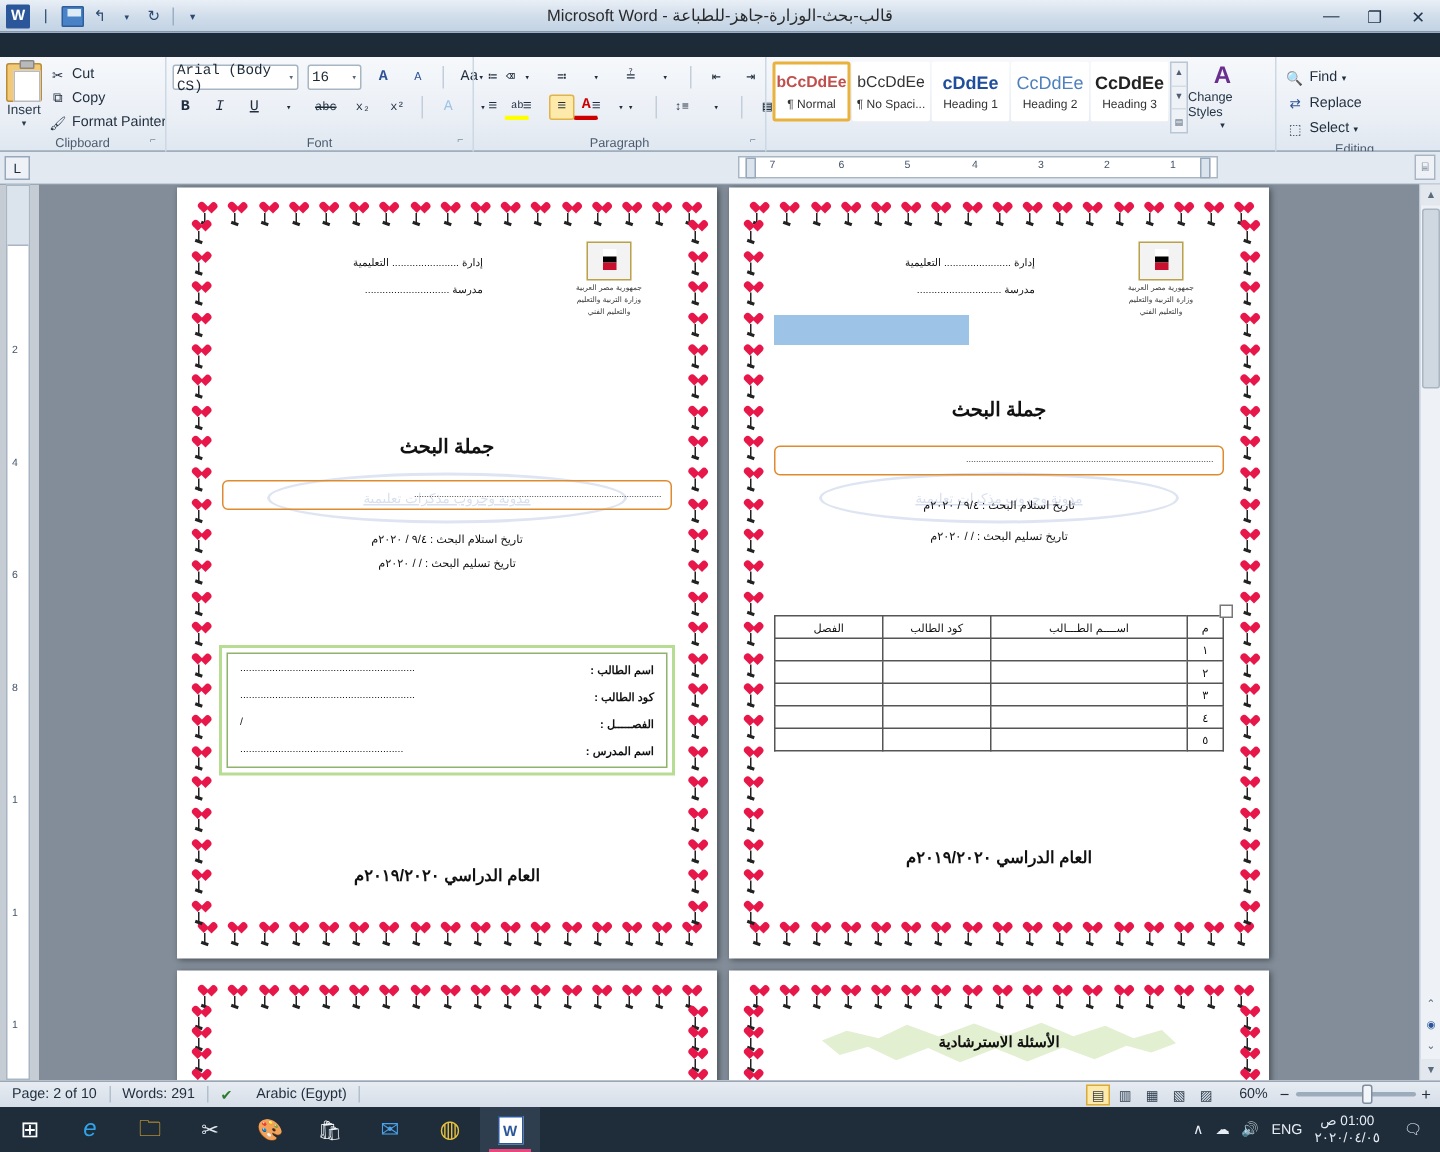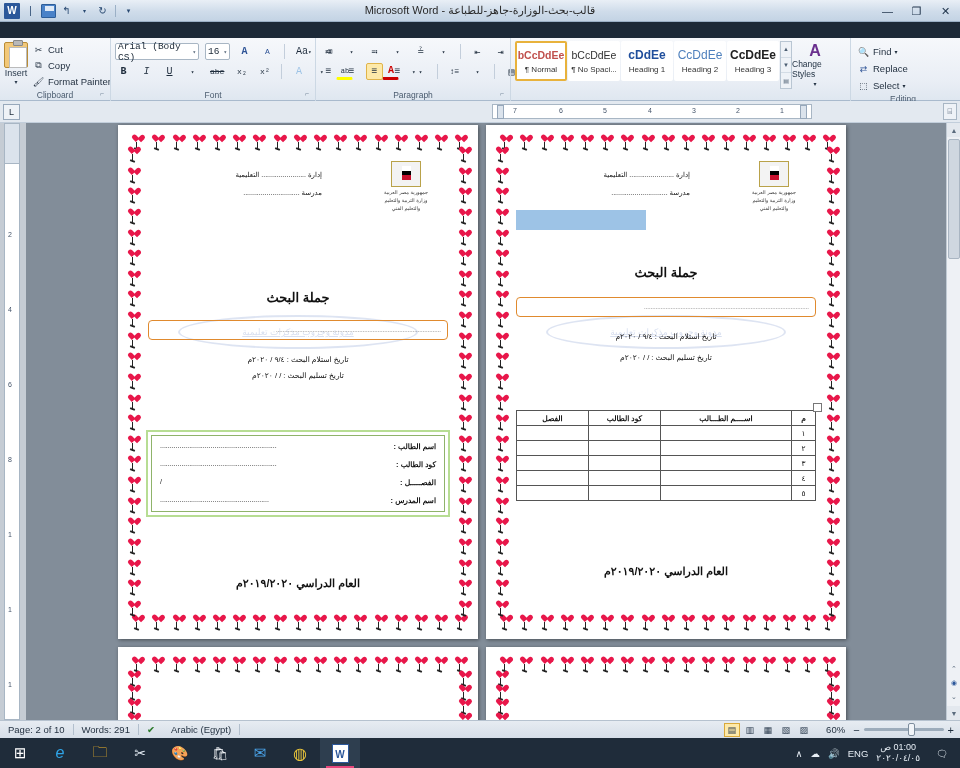--- a/index.html
+++ b/index.html
@@ -184,21 +184,21 @@
   }
   .bluesel { background: #9dc3e6; height: 20px; }
   .datline { font-size: 7.5px; text-align: center; color: #111; }
 
   .greenbox { border: 2px solid #b7dd93; padding: 3px; }
   .greenbox .inner { border: 1px solid #8fb36a; padding: 6px 8px; }
   .glabel { font-size: 7.5px; font-weight: bold; color: #111; }
 
   .doctable { width: 100%; border-collapse: collapse; }
   .doctable th, .doctable td { border: 1px solid #555; height: 15px; font-size: 7.5px; text-align: center; color: #111; }
-  .doctable th { font-weight: bold; }
+  .doctable th { font-weight: normal; }
 
   .starburst {
     background: #e2efd0; color: #111; font-size: 10px; font-weight: bold;
     text-align: center; padding: 8px 24px; position: relative;
     clip-path: polygon(0% 45%, 7% 22%, 16% 40%, 24% 8%, 33% 36%, 43% 5%, 52% 34%, 62% 3%, 71% 35%, 80% 10%, 88% 40%, 96% 20%, 100% 52%,
                        93% 74%, 86% 58%, 77% 90%, 68% 62%, 58% 95%, 49% 64%, 39% 97%, 30% 63%, 21% 92%, 13% 60%, 5% 80%);
   }
   .wmark {
     position: absolute; color: #b9c6e3; opacity: .55; font-size: 9px;
     text-align: center; pointer-events: none; text-decoration: underline;
@@ -298,21 +298,21 @@
     </div>
 
     <div class="group" style="width:205px">
       <div class="group-body">
         <div class="fontgrp-rows">
           <div class="frow">
             <div class="combo" style="width:84px">
               <span>Arial (Body CS)</span>
               <span class="arw">▾</span>
             </div>
-            <div class="combo" style="width:25px">
+            <div class="combo" style="width:36px">
               <span>16</span>
               <span class="arw">▾</span>
             </div>
             <div class="btn" style="font-weight:bold;color:#2f5496">A</div>
             <div class="btn" style="font-size:8px;color:#2f5496">A</div>
             <div class="vsep"></div>
             <div class="btn">
                 <span>Aa</span>
                 <span style="font-size:6px">▾</span>
               </div>
@@ -1485,20 +1485,21 @@
               <div class="stem"></div>
             </div>
             <div class="hb">
               <div class="heart"></div>
               <div class="stem"></div>
             </div>
             <div class="hb">
               <div class="heart"></div>
             </div>
         </div>
+        <div class="starburst" style="position:absolute; left:62px; width:236px; top:34px;">الأسئلة الاسترشادية</div>
       </div>
 
     </div>
   </div>
 
   <div class="vscroll">
     <div class="arw">▲</div>
     <div class="thumb"></div>
     <div class="pgbtn" style="bottom:44px">⌃</div>
     <div class="pgbtn" style="bottom:30px; color:#2b579a">◉</div>

